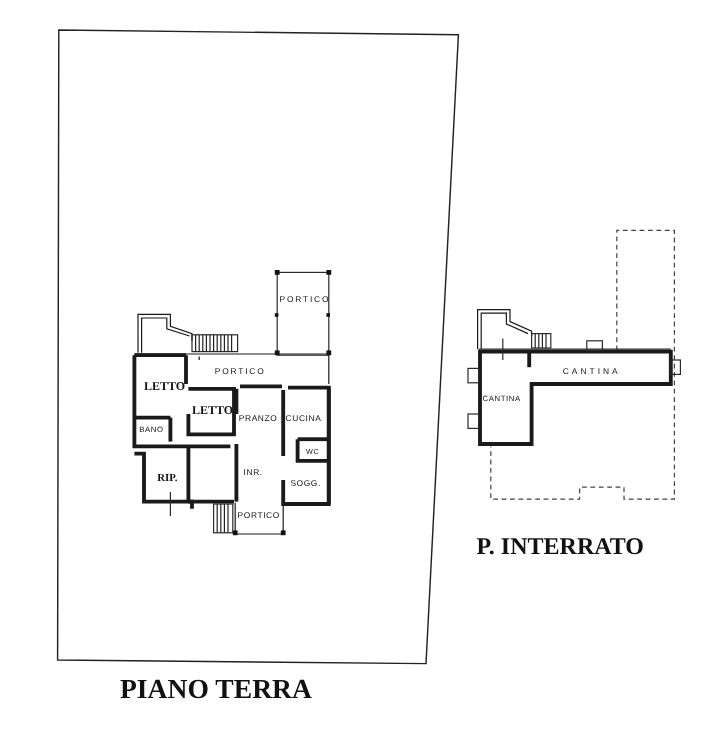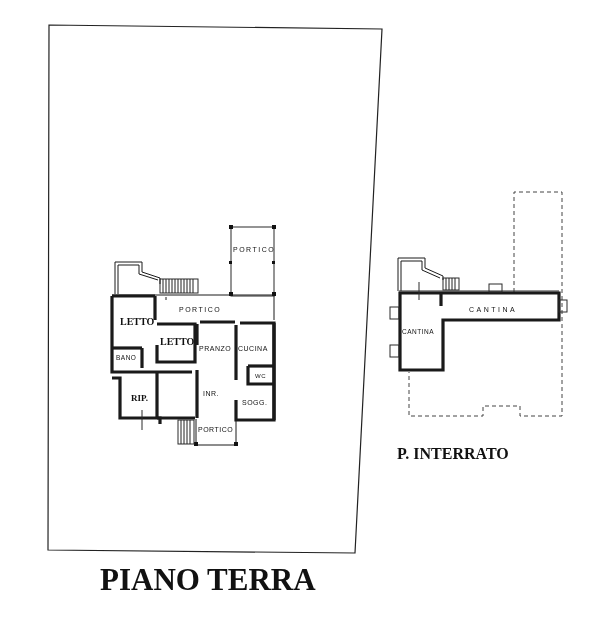--- a/index.html
+++ b/index.html
@@ -127,14 +127,14 @@
     <rect class="thin" x="489" y="284" width="13" height="8"></rect>
     <rect class="thin" x="559" y="300" width="8" height="12"></rect>
     <rect class="thin" x="390" y="307" width="9" height="12"></rect>
     <rect class="thin" x="390" y="345" width="9" height="12"></rect>
     <line class="thin" x1="419" y1="282" x2="419" y2="300"></line>
   </g>
   <text class="room-small" x="469" y="312" font-size="7" style="letter-spacing:2.5px">CANTINA</text>
   <text class="room-small" x="402" y="334" font-size="6.5" style="letter-spacing:0.5px">CANTINA</text>
 </svg>
 
-<div class="title" style="left:100px; top:562px; font-size:31px;">PIANO TERRA</div>
-<div class="title" style="left:397px; top:445px; font-size:16px;">P. INTERRATO</div>
+<div class="title" style="left:100px; top:562px; font-size:23px;">PIANO TERRA</div>
+<div class="title" style="left:397px; top:445px; font-size:20px;">P. INTERRATO</div>
 
 </body></html>

